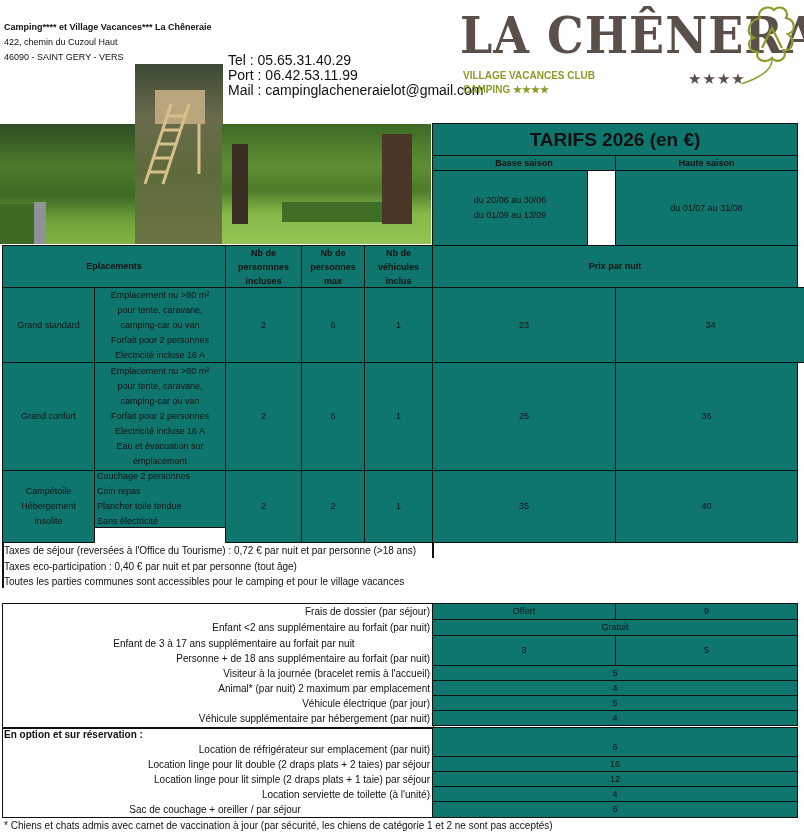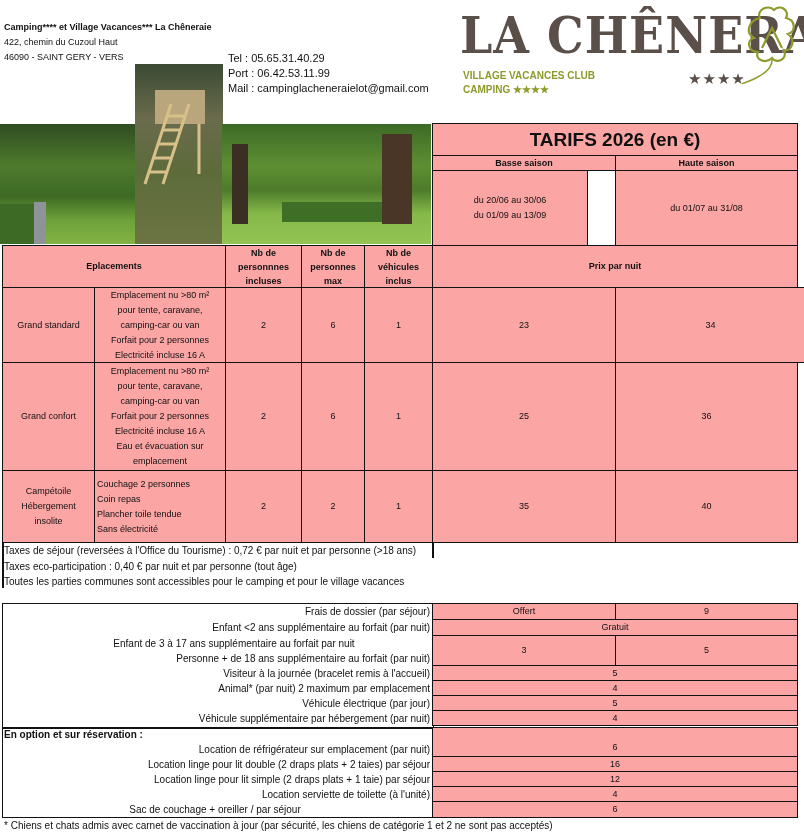--- a/index.html
+++ b/index.html
@@ -1,36 +1,36 @@
 <!DOCTYPE html>
 <html><head>
 <meta charset="utf-8">
 <style>
   * { box-sizing: border-box; margin: 0; padding: 0; }
   html, body { width: 804px; height: 836px; background: #ffffff; overflow: hidden; }
   body { position: relative; font-family: "Liberation Sans", sans-serif; color: #111; font-size: 9px; }
   .abs { position: absolute; }
   .hdr-line { position: absolute; left: 4px; font-size: 9px; white-space: nowrap; }
   .bold { font-weight: bold; }
-  .contact { position: absolute; left: 228px; font-size: 11px; white-space: nowrap; }
+  .contact { position: absolute; left: 228px; font-size: 14px; white-space: nowrap; }
 
   
   .logo { position: absolute; left: 460px; top: 4px; width: 340px; height: 100px; }
   .logo-title { position: absolute; left: 0; top: 2px; font-family: "DejaVu Serif", serif; font-size: 46px; color: #5b4f49; letter-spacing: 1px; font-weight: bold; transform: scaleY(1.1); transform-origin: top left; white-space: nowrap; }
   .logo-sub { position: absolute; left: 3px; font-size: 10px; color: #8e9a2b; font-weight: bold; white-space: nowrap; }
   .logo-stars { position: absolute; left: 228px; top: 66px; font-size: 15px; color: #5b4f49; letter-spacing: 1px; }
 
   
   .photo { position: absolute; overflow: hidden; }
   .photo1 { left: 0; top: 124px; width: 136px; height: 120px; background: linear-gradient(180deg,#2f4d22 0%,#4d7a2c 35%,#3e6a25 60%,#6da13a 80%,#82b343 100%); }
   .photo2 { left: 135px; top: 64px; width: 88px; height: 180px; background: linear-gradient(180deg,#3b4a33 0%,#6a6b4c 30%,#5d6b3a 60%,#6c7443 100%); }
   .photo3 { left: 222px; top: 124px; width: 209px; height: 120px; background: linear-gradient(180deg,#3c6a26 0%,#5f8f33 35%,#4d7b2a 55%,#86b94a 75%,#93c454 100%); }
 
   
-  .cell { position: absolute; border: 1.5px solid #111; background: #fca5a5; display: flex; align-items: center; justify-content: center; text-align: center; font-size: 9px; line-height: 15px; }
+  .cell { position: absolute; border: 1.5px solid #111; background: #0f766e; display: flex; align-items: center; justify-content: center; text-align: center; font-size: 9px; line-height: 15px; }
   .cell.bold { font-weight: bold; }
   .cell.left { justify-content: flex-start; text-align: left; padding-left: 2px; }
   .title-cell { font-size: 19px; font-weight: bold; }
   .lines { display: flex; flex-direction: column; }
   .note { position: absolute; left: 4px; font-size: 10px; white-space: nowrap; }
 </style>
 </head>
 <body>
 
 <div class="hdr-line bold" style="top:22px;">Camping**** et Village Vacances*** La Chêneraie</div>
@@ -146,21 +146,21 @@
 <div class="cell" style="left:432px;top:362px;width:184px;height:109px;">25</div>
 <div class="cell" style="left:615px;top:362px;width:183px;height:109px;">36</div>
 
 <div class="cell" style="left:2px;top:470px;width:93px;height:73px;">
   <div class="lines">
     <span>Campétoile</span>
     <span>Hébergement</span>
     <span>insolite</span>
   </div>
 </div>
-<div class="cell left" style="left:94px;top:470px;width:132px;height:73px;">
+<div class="cell left" style="left:94px;top:470px;width:132px;height:58px;">
   <div class="lines" style="align-items:flex-start;">
     <span>Couchage 2 personnes</span>
     <span>Coin repas</span>
     <span>Plancher toile tendue</span>
     <span>Sans électricité</span>
   </div>
 </div>
 <div class="cell" style="left:225px;top:470px;width:77px;height:73px;">2</div>
 <div class="cell" style="left:301px;top:470px;width:64px;height:73px;">2</div>
 <div class="cell" style="left:364px;top:470px;width:69px;height:73px;">1</div>

